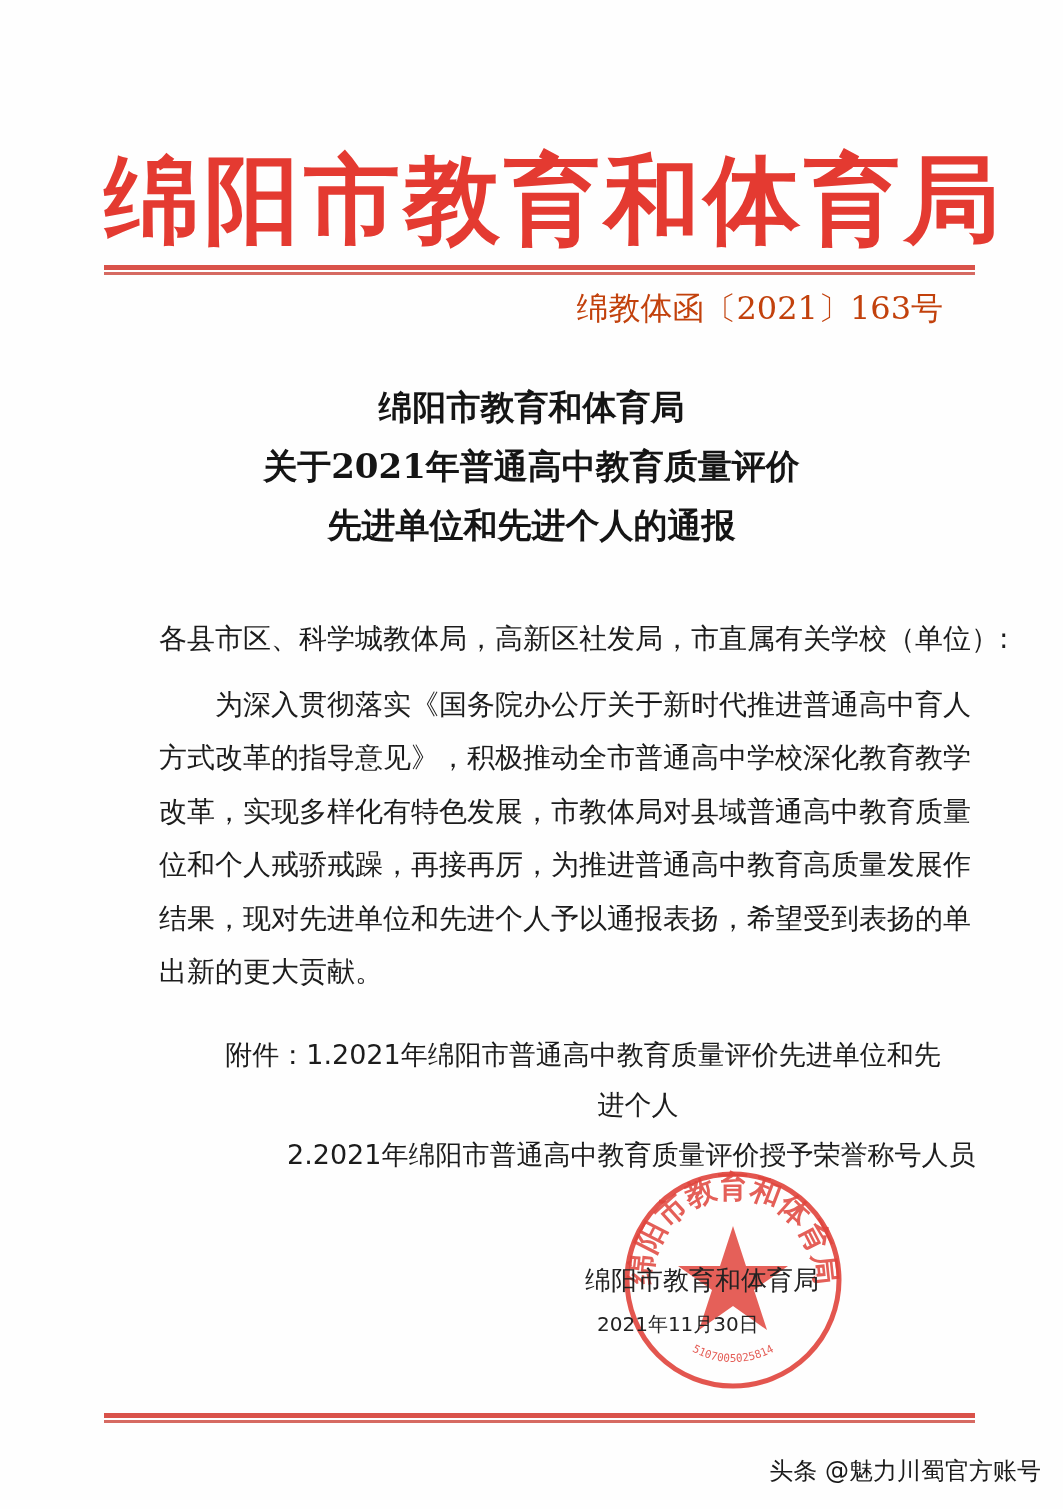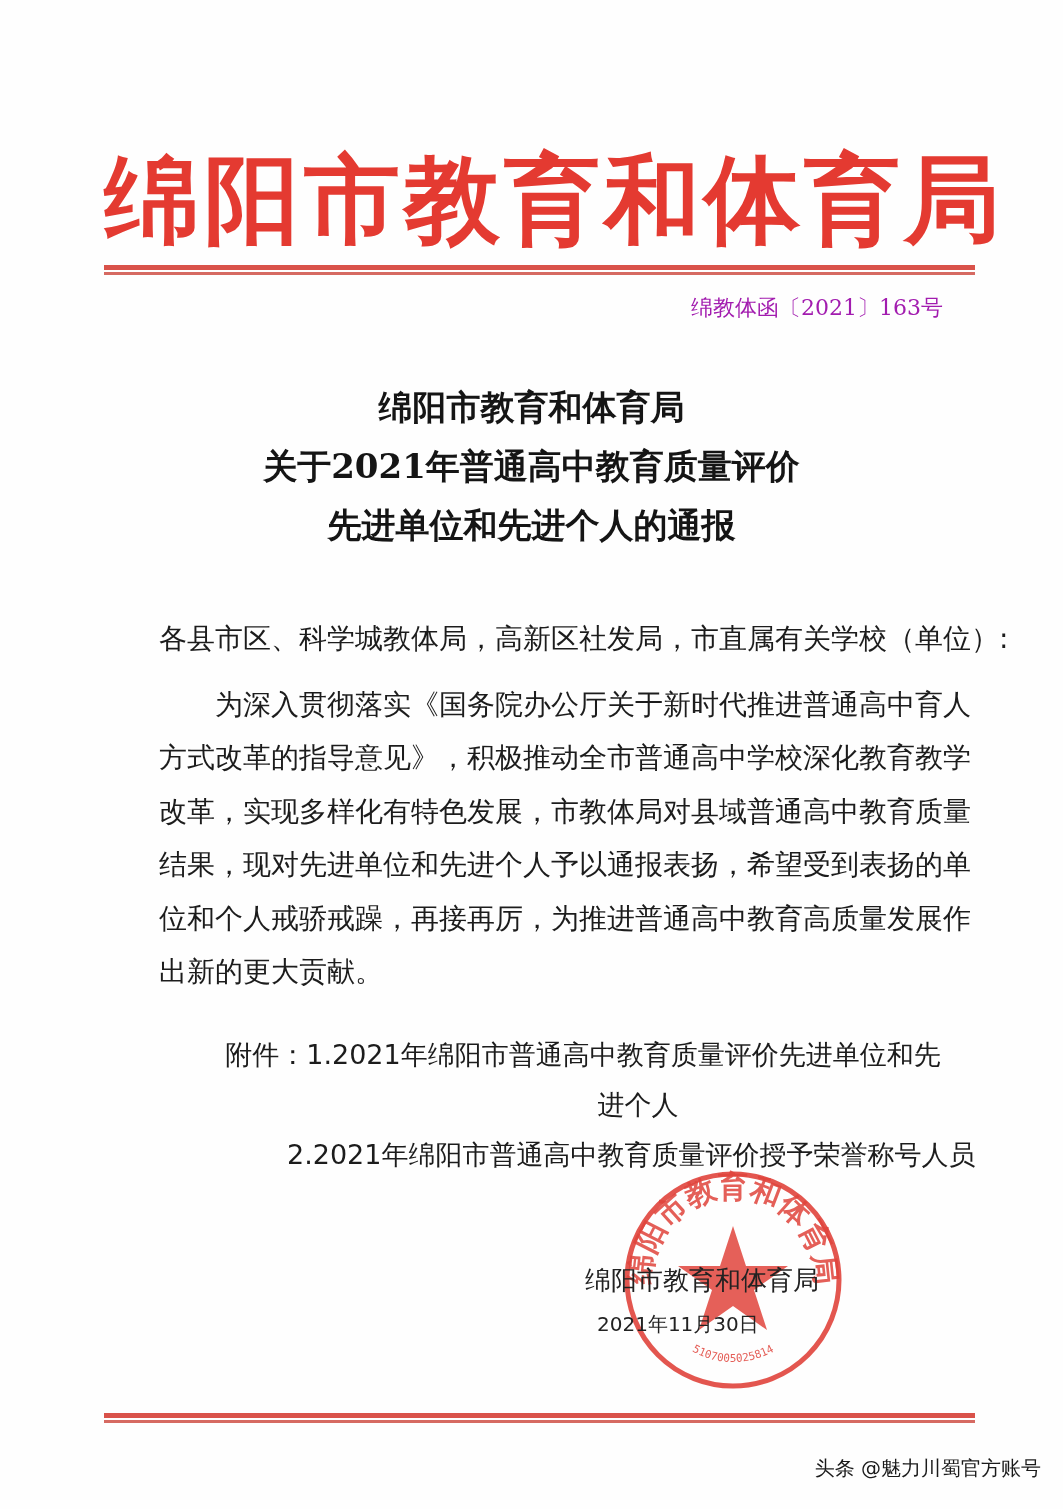--- a/index.html
+++ b/index.html
@@ -11,41 +11,41 @@
   .header-title {
     left: 104px; top: 140px; width: 871px; height: 120px;
     color: #e43a31; font-family: "DejaVu Serif", serif; font-weight: bold;
     font-size: 96px; line-height: 120px; text-align: center; letter-spacing: 4px;
     white-space: nowrap;
   }
   .rule { left: 104px; width: 871px; height: 10px; }
   .rule .thick { position: absolute; left: 0; right: 0; top: 0; height: 5px; background: #d9524a; }
   .rule .thin { position: absolute; left: 0; right: 0; top: 7px; height: 3px; background: #d66a62; }
   .doc-number {
-    right: 120px; top: 290px; font-size: 22px; line-height: 36px; color: #a21caf; white-space: nowrap;
+    right: 120px; top: 290px; font-size: 32px; line-height: 36px; color: #c2410c; white-space: nowrap;
     font-family: "DejaVu Serif", serif;
   }
   .title-block { left: 0; width: 1063px; top: 378px; text-align: center; }
   .title-line {
     font-weight: bold; font-size: 34px; line-height: 59px; color: #151515; white-space: nowrap;
   }
   .body-block { left: 147px; top: 600px; width: 820px; }
   .para { font-size: 28px; line-height: 53.5px; margin: 12px; color: #1c1c1c; font-family: "DejaVu Sans", sans-serif; }
   .para .line { display: block; white-space: nowrap; }
   .para .line.indent { padding-left: 56px; text-align: right; }
   .attachments { left: 203px; top: 1030px; width: 760px; text-align: center; }
   .att-row { font-size: 27px; line-height: 50px; white-space: nowrap; font-family: "DejaVu Sans", sans-serif; color: #1c1c1c; }
   .att-row.sub { padding-left: 110px; }
   .att-row.second { padding-left: 84px; }
   .stamp { left: 621px; top: 1168px; width: 224px; height: 224px; }
   .signature { left: 585px; top: 1258px; width: 250px; text-align: left; font-family: "DejaVu Sans", sans-serif; }
   .sig-org { font-size: 26px; line-height: 44px; white-space: nowrap; color: #222; }
   .sig-date { font-size: 20px; line-height: 44px; white-space: nowrap; color: #222; padding-left: 12px; }
   .watermark {
-    right: 22px; top: 1455px; font-family: "DejaVu Sans", sans-serif; font-size: 20px;
+    right: 22px; top: 1455px; font-family: "DejaVu Sans", sans-serif; font-size: 24px;
     color: #1a1a1a; white-space: nowrap; text-shadow: 0 0 2px #fff, 0 0 3px #fff;
   }
 </style>
 </head>
 <body>
 
 <div class="abs header-title">绵阳市教育和体育局</div>
 
 <div class="abs rule" style="top:265px;">
   <div class="thick"></div>
@@ -61,22 +61,22 @@
 </div>
 
 <div class="abs body-block">
   <p class="para">
     <span class="line">各县市区、科学城教体局，高新区社发局，市直属有关学校（单位）:</span>
   </p>
   <p class="para">
     <span class="line indent">为深入贯彻落实《国务院办公厅关于新时代推进普通高中育人</span>
     <span class="line">方式改革的指导意见》，积极推动全市普通高中学校深化教育教学</span>
     <span class="line">改革，实现多样化有特色发展，市教体局对县域普通高中教育质量</span>
+    <span class="line">位和个人戒骄戒躁，再接再厉，为推进普通高中教育高质量发展作</span>
     <span class="line">结果，现对先进单位和先进个人予以通报表扬，希望受到表扬的单</span>
-    <span class="line">位和个人戒骄戒躁，再接再厉，为推进普通高中教育高质量发展作</span>
     <span class="line">出新的更大贡献。</span>
   </p>
 </div>
 
 <div class="abs attachments">
   <div class="att-row">
     <span>附件：</span><span>1.2021年绵阳市普通高中教育质量评价先进单位和先</span>
   </div>
   <div class="att-row sub">进个人</div>
   <div class="att-row second">2.2021年绵阳市普通高中教育质量评价授予荣誉称号人员</div>

